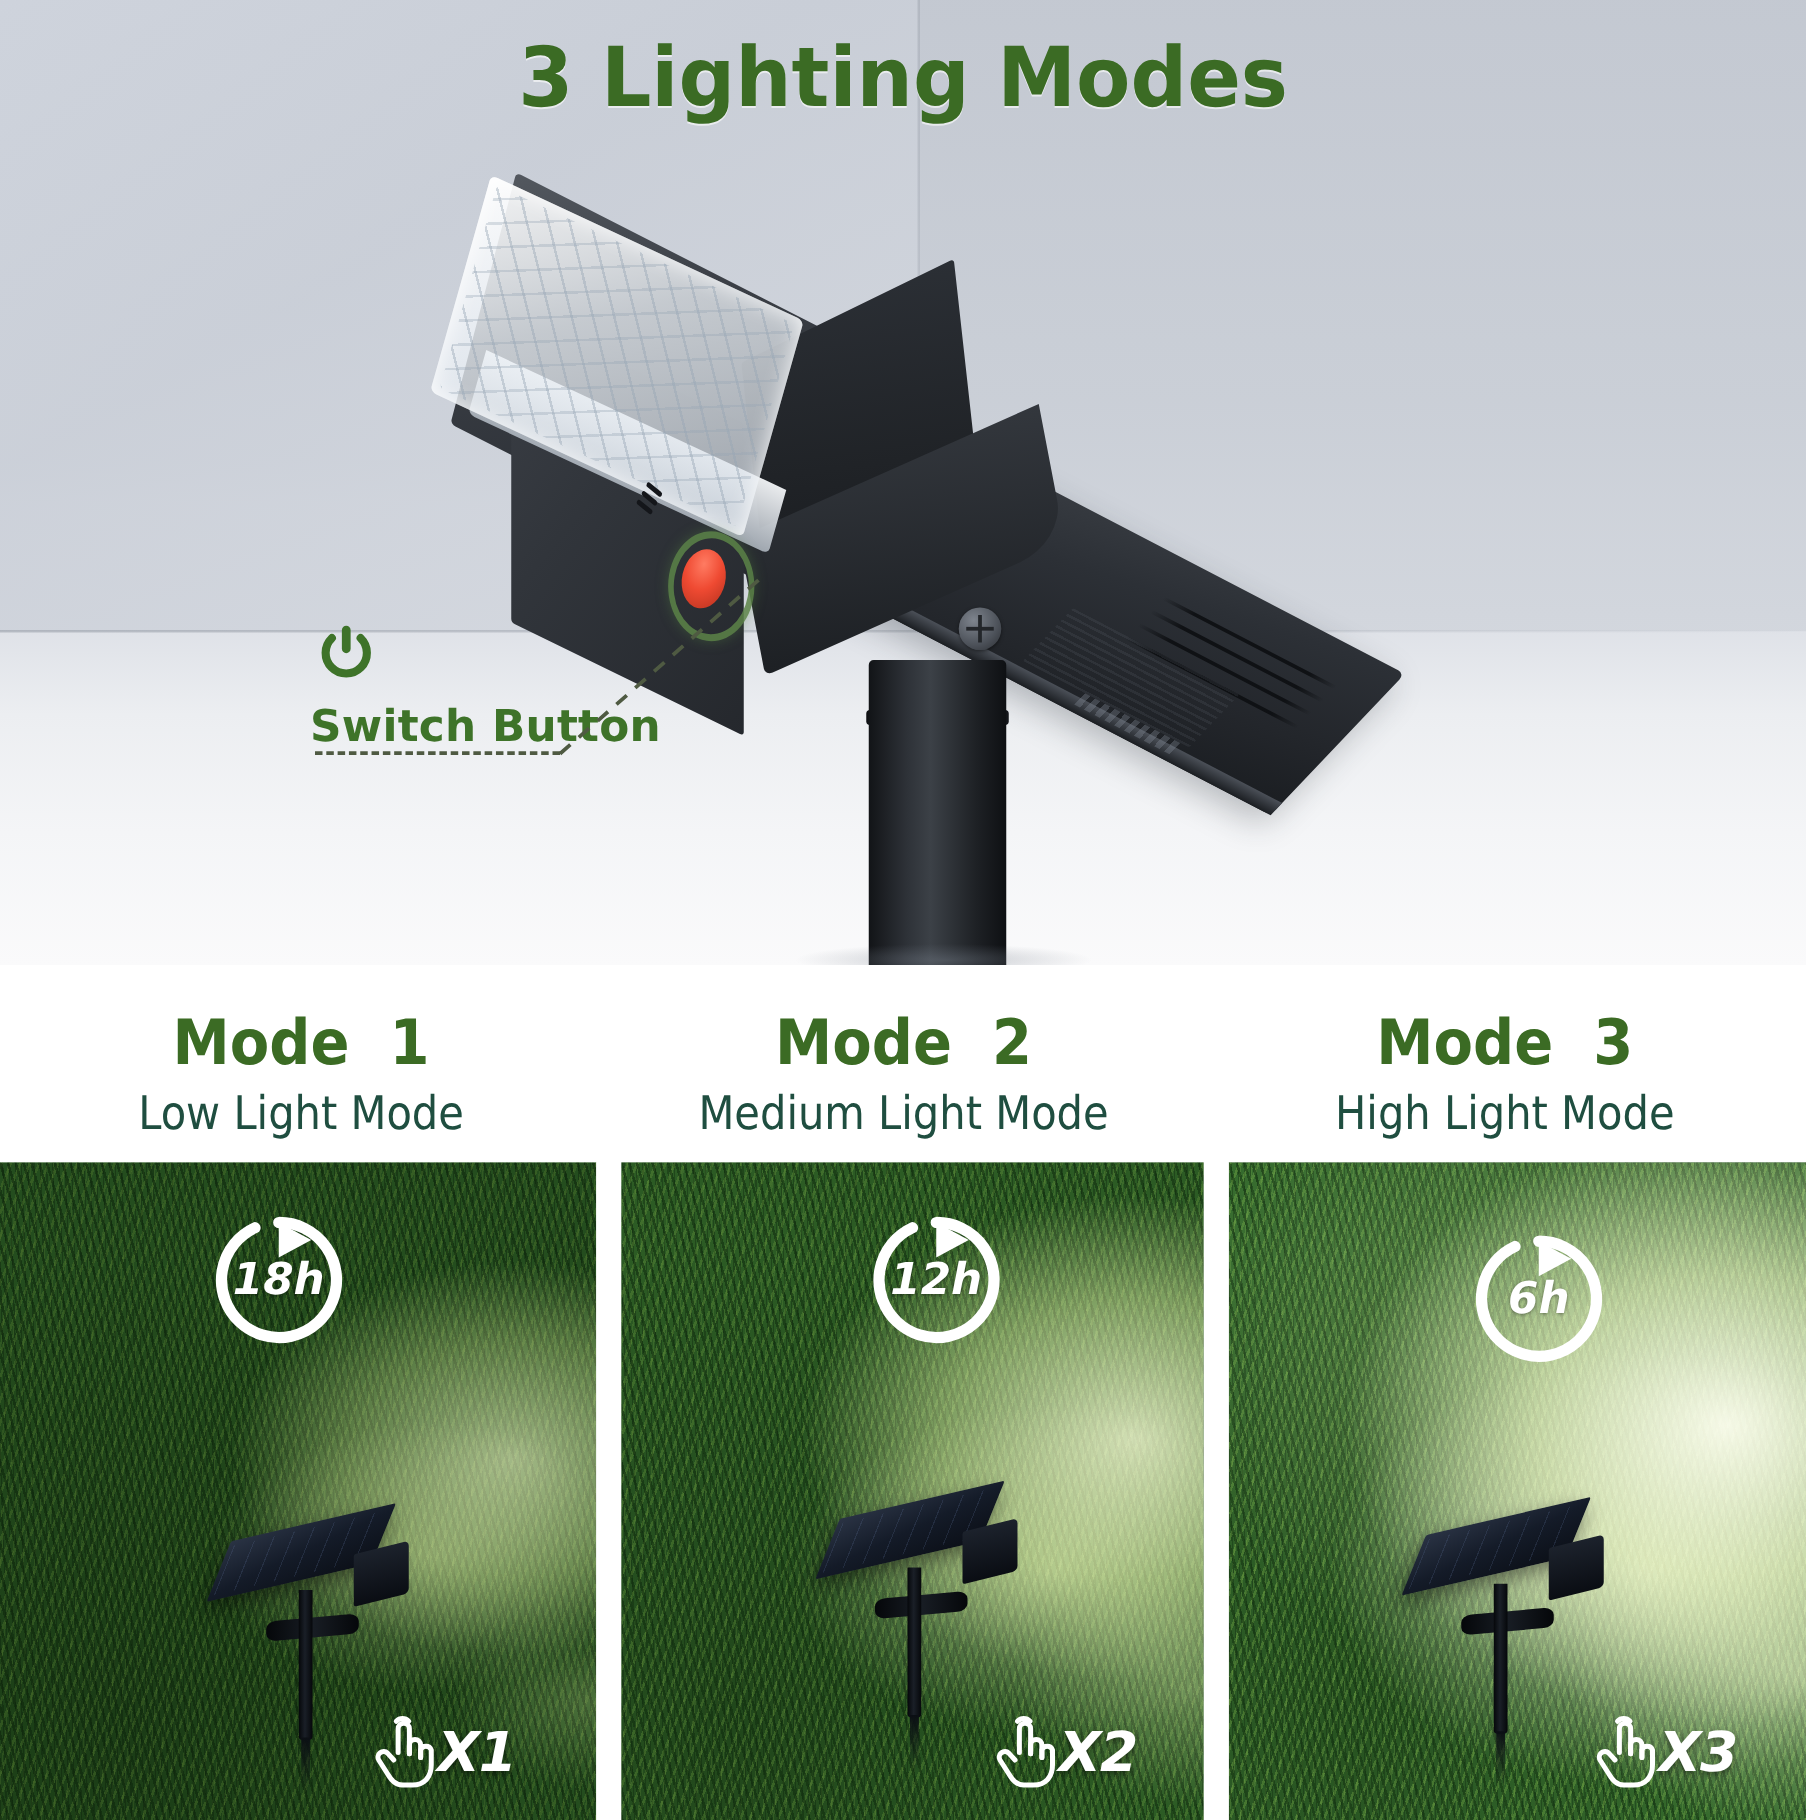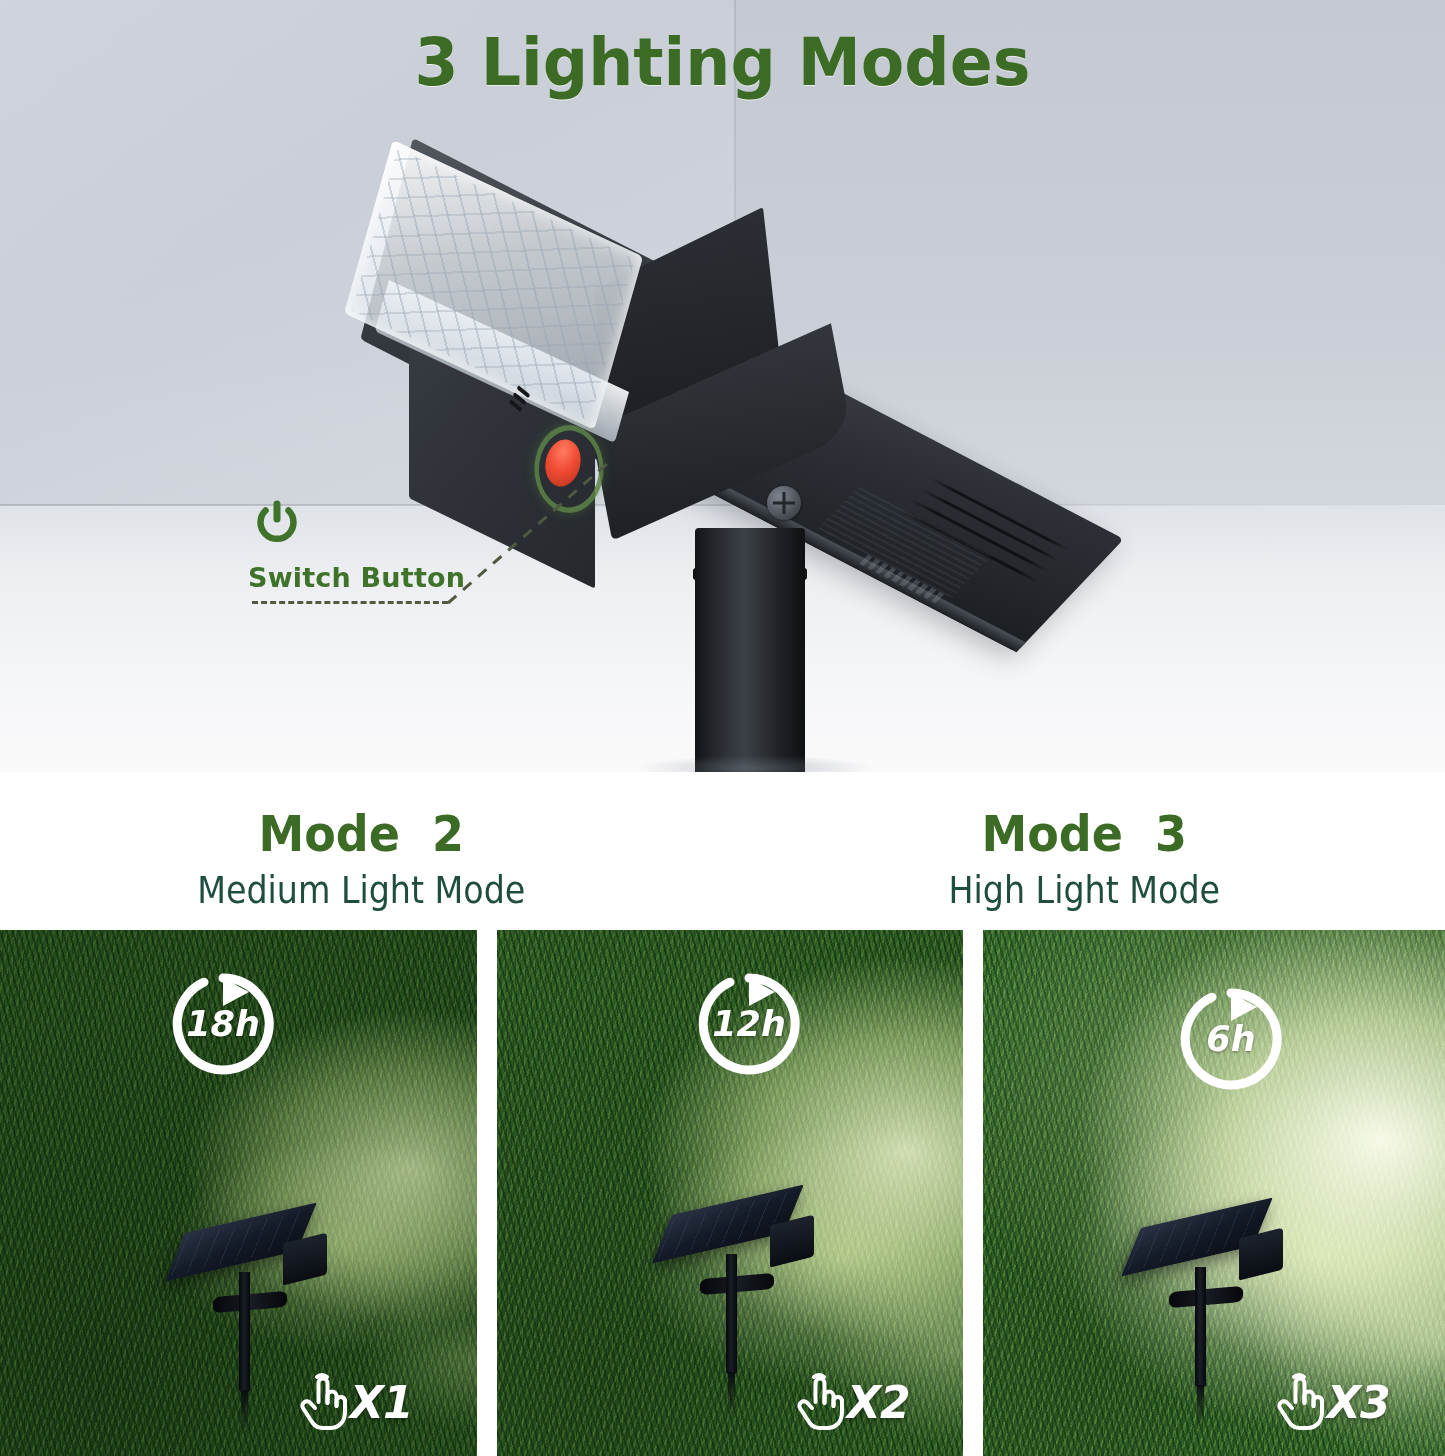--- a/index.html
+++ b/index.html
@@ -203,21 +203,21 @@
     background:radial-gradient(ellipse at center,rgba(120,128,140,.40),rgba(120,128,140,0) 70%);
   }
 
   
   .callout{position:absolute;left:0;top:0;width:1445px;height:772px;pointer-events:none;}
   .power-icon{
     position:absolute;left:249px;top:497px;width:56px;height:56px;
   }
   .switch-label{
     position:absolute;left:248px;top:562px;
-    font-size:27px;font-weight:bold;color:#3e7329;
+    font-size:35px;font-weight:bold;color:#3e7329;
     font-family:"DejaVu Sans","Liberation Sans",sans-serif;
     letter-spacing:.2px;
   }
   .leader-h{
     position:absolute;left:252px;top:601px;width:196px;height:0;
     border-top:3px dashed #4f5a42;
   }
 
   
   .modes-head{
@@ -405,20 +405,24 @@
       <div class="switch-label">Switch Button</div>
       <div class="leader-h"></div>
       <svg style="position:absolute;left:440px;top:455px;width:180px;height:160px;" viewBox="0 0 180 160">
         <path d="M8 148 L168 8" stroke="#4f5a42" stroke-width="3" stroke-dasharray="11 9" fill="none"></path>
       </svg>
     </div>
   </div>
 
   <div class="modes-head">
     <div class="mode-head-cell">
+      <div class="mode-title">Mode  1</div>
+      <div class="mode-sub">Low Light Mode</div>
+    </div>
+    <div class="mode-head-cell">
       <div class="mode-title">Mode  2</div>
       <div class="mode-sub">Medium Light Mode</div>
     </div>
     <div class="mode-head-cell">
       <div class="mode-title">Mode  3</div>
       <div class="mode-sub">High Light Mode</div>
     </div>
   </div>
 
   <div class="panels">

